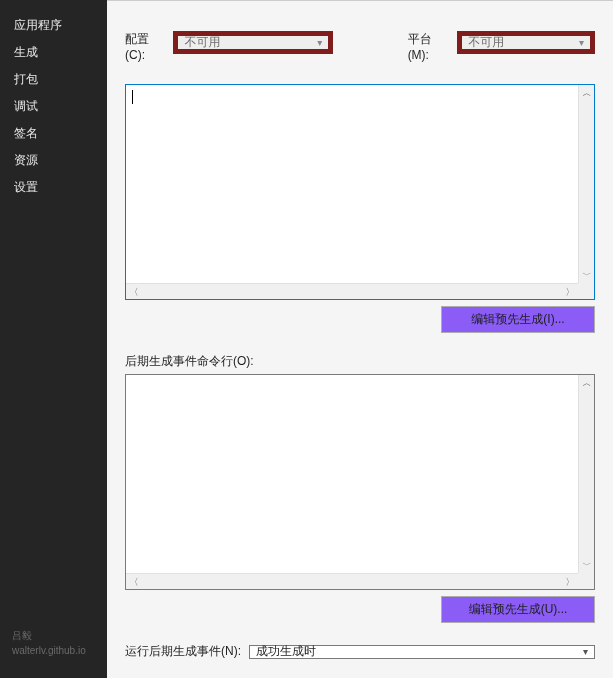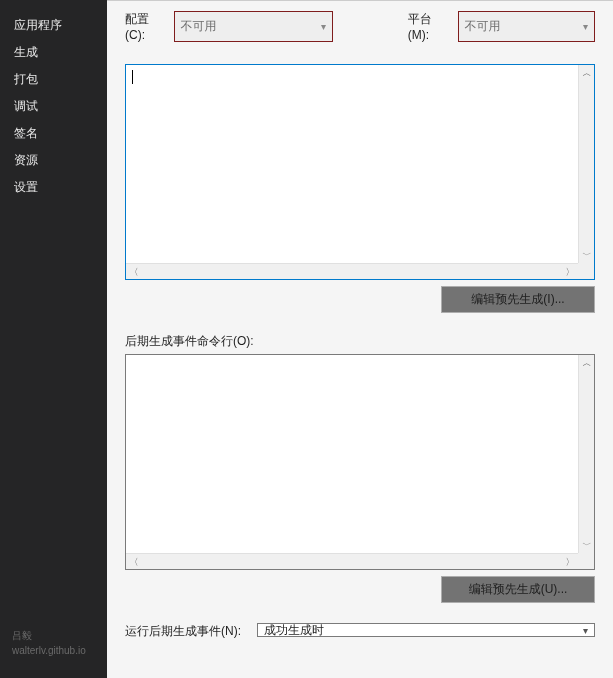--- a/index.html
+++ b/index.html
@@ -56,31 +56,32 @@
   flex: 1;
   background: #f5f5f5;
   padding: 10px 18px 0 18px;
   border-top: 1px solid #cccccc;
   overflow: hidden;
 }
 .top-row {
   display: flex;
   gap: 6px;
   margin-bottom: 22px;
+  margin-top: 20px;
 }
 .top-row .lbl { margin-right: 2px; }
 .top-row .spacer { width: 68px; }
 .combo {
   display: inline-flex;
   align-items: center;
   justify-content: space-between;
   background: #eeeeee;
-  border: 1px solid #7f1d1d;
+  border: 5px solid #7f1d1d;
   color: #6d6d6d;
-  height: 31px;
+  height: 23px;
   padding: 0 6px;
   width: 172px;
 }
 .combo .chev { font-size: 10px; color: #888; }
 .combo.small { width: 148px; }
 .section-label {
   margin-bottom: 4px;
   color: #1e1e1e;
 }
 .textarea-wrap {
@@ -135,31 +136,31 @@
   color: #606060;
   font-size: 9px;
 }
 .scroll-track { flex: 1; }
 .btn-row {
   display: flex;
   justify-content: flex-end;
   margin-bottom: 20px;
 }
 .btn {
-  background: #737373;
+  background: #8b5cf6;
   border: 1px solid #adadad;
   padding: 4px 14px;
   min-width: 154px;
   text-align: center;
   cursor: pointer;
 }
 .run-row {
   display: flex;
-  align-items: flex-start;
-  gap: 16px;
+  align-items: center;
+  gap: 8px;
 }
 .run-combo {
   flex: 1;
   display: flex;
   align-items: center;
   justify-content: space-between;
   background: #fff;
   border: 1px solid #7a7a7a;
   height: 14px;
   padding: 0 6px;

